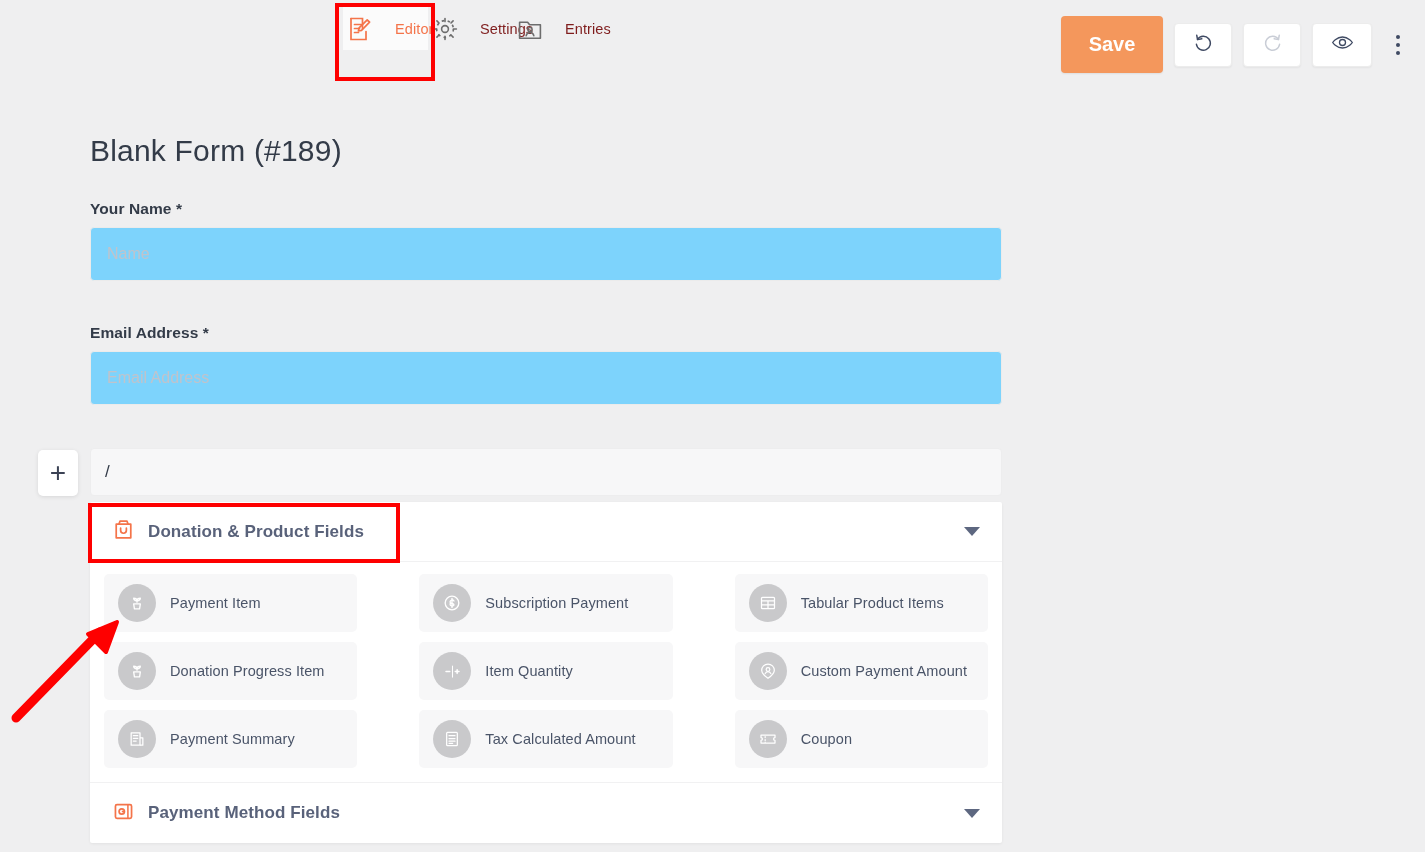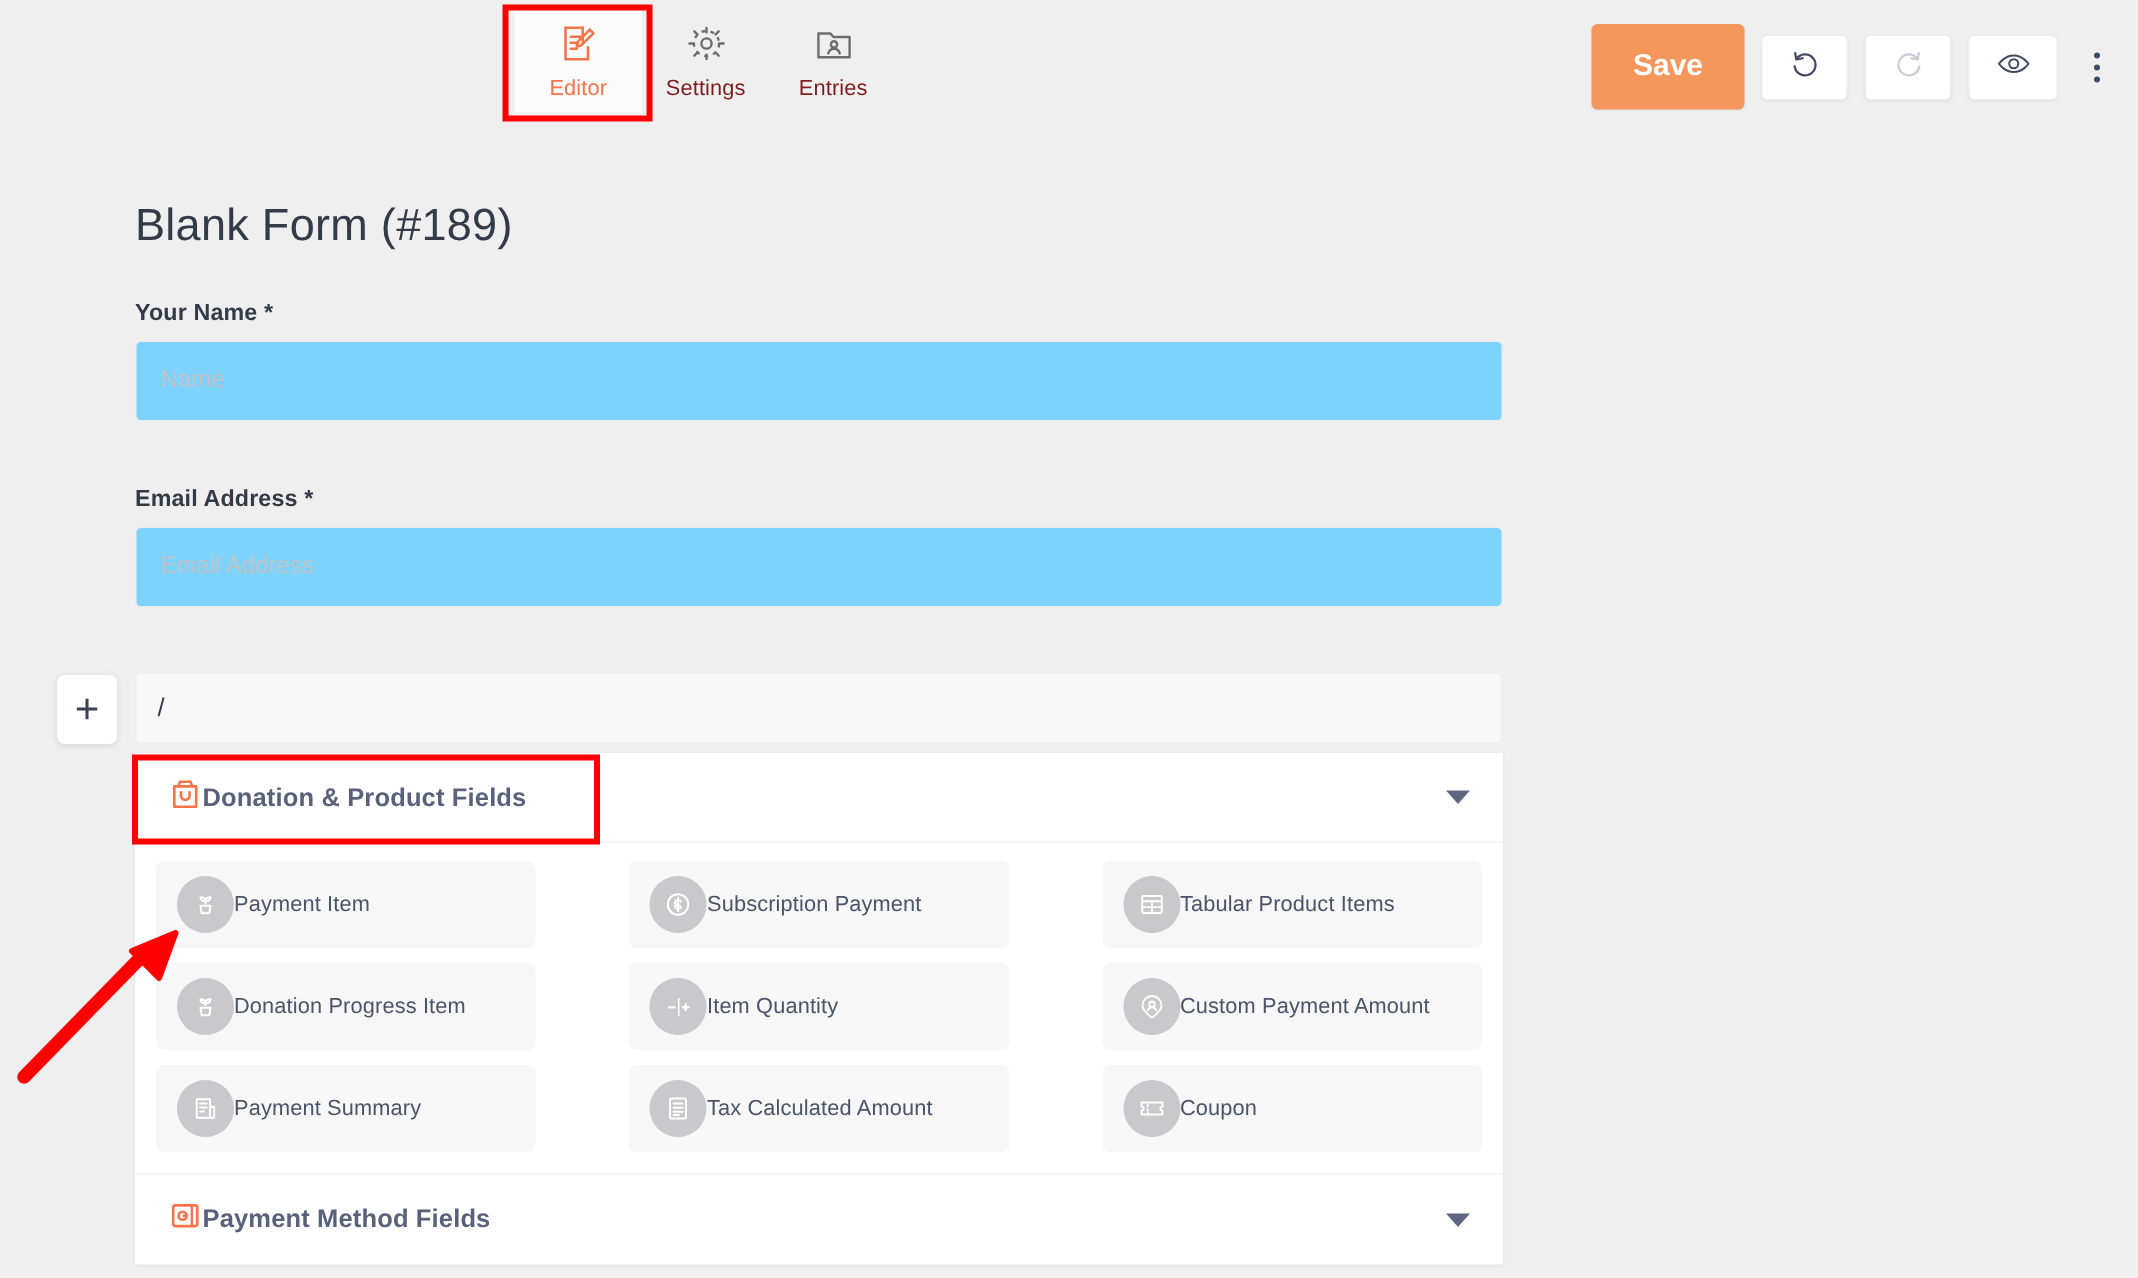--- a/index.html
+++ b/index.html
@@ -14,21 +14,21 @@
   .topbar {
     position: absolute; top: 0; left: 0; width: 1425px; height: 82px;
     background: #efeff0;
   }
   .tabs {
     position: absolute; left: 343px; top: 6px;
     display: flex; align-items: flex-start; gap: 0px;
   }
   .tab {
     width: 85px; padding: 10px 4px 8px 4px;
-    display: flex; flex-direction: column; align-items: center; gap: 9px;
+    display: flex; flex-direction: row; align-items: center; gap: 22px;
     cursor: pointer; background: transparent;
   }
   .tab.active { background: #fbfbfb; }
   .tab .tab-label {
     font-size: 14.5px; color: #7f1d1d; letter-spacing: .1px;
   }
   .tab.active .tab-label { color: #f4744a; }
   .tab .ic { width: 26px; height: 26px; display:block; }
 
   
@@ -101,37 +101,37 @@
   .panel {
     position: absolute; left: 90px; top: 420px; width: 912px;
     background: #ffffff; border-radius: 2px;
     box-shadow: 0 1px 3px rgba(0,0,0,.06);
   }
   .group-header {
     height: 60px; display: flex; align-items: center;
     padding: 0 22px 0 22px; cursor: pointer;
     border-bottom: 1px solid #f1f1f2;
   }
-  .group-header .ghx { display:flex; align-items:center; flex: 1; }
+  .group-header .ghx { display:flex; align-items:center; gap: 13px; flex: 1; }
   .group-title {
     font-size: 17px; font-weight: bold; color: #59627a; letter-spacing: .1px;
   }
   .caret {
     width: 0; height: 0; border-left: 8px solid transparent;
     border-right: 8px solid transparent; border-top: 9px solid #5d6780;
   }
   .group-body {
     background: #ffffff; padding: 12px 14px 14px 14px;
     display: grid; grid-template-columns: repeat(3, 1fr);
     column-gap: 62px; row-gap: 10px;
     border-bottom: 1px solid #f1f1f2;
   }
   .fitem {
     height: 58px; background: #f7f7f8; border-radius: 5px;
-    display: flex; align-items: center; padding: 0 14px;
+    display: flex; align-items: center; gap: 14px; padding: 0 14px;
     cursor: grab;
   }
   .fitem .disc {
     width: 38px; height: 38px; border-radius: 50%;
     background: #c9c9cb; flex: none;
     display: flex; align-items: center; justify-content: center;
   }
   .fitem .fname { font-size: 14.5px; color: #4a5468; letter-spacing: .1px; }
 
   

